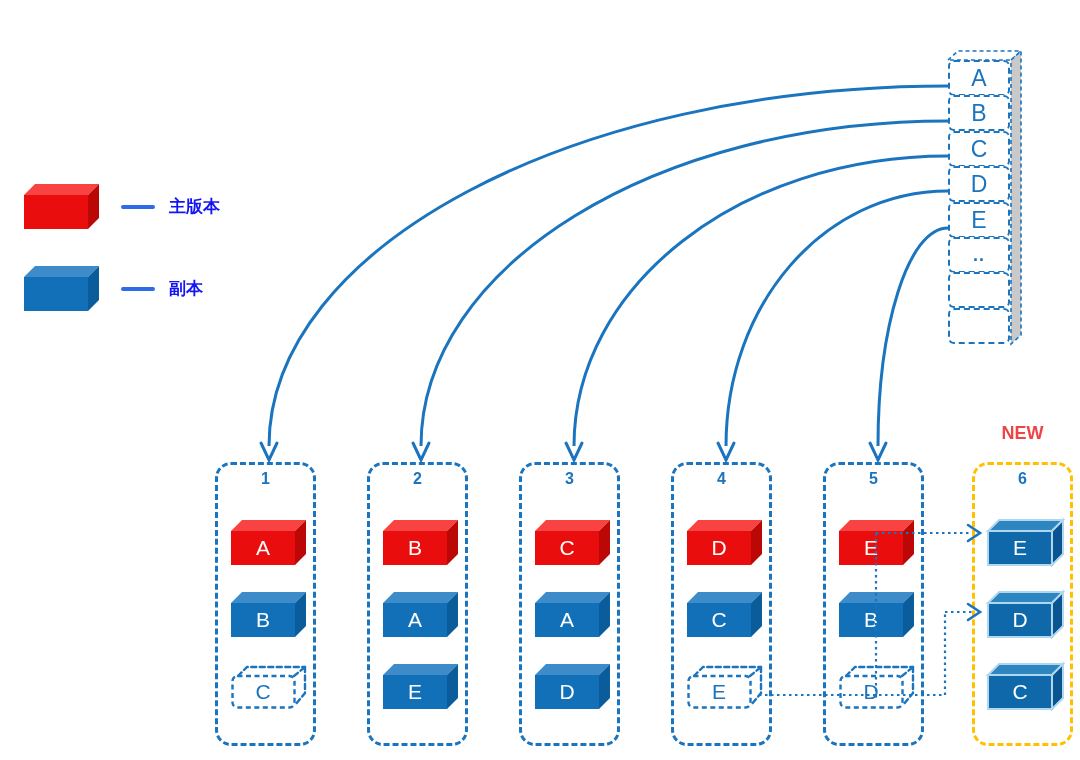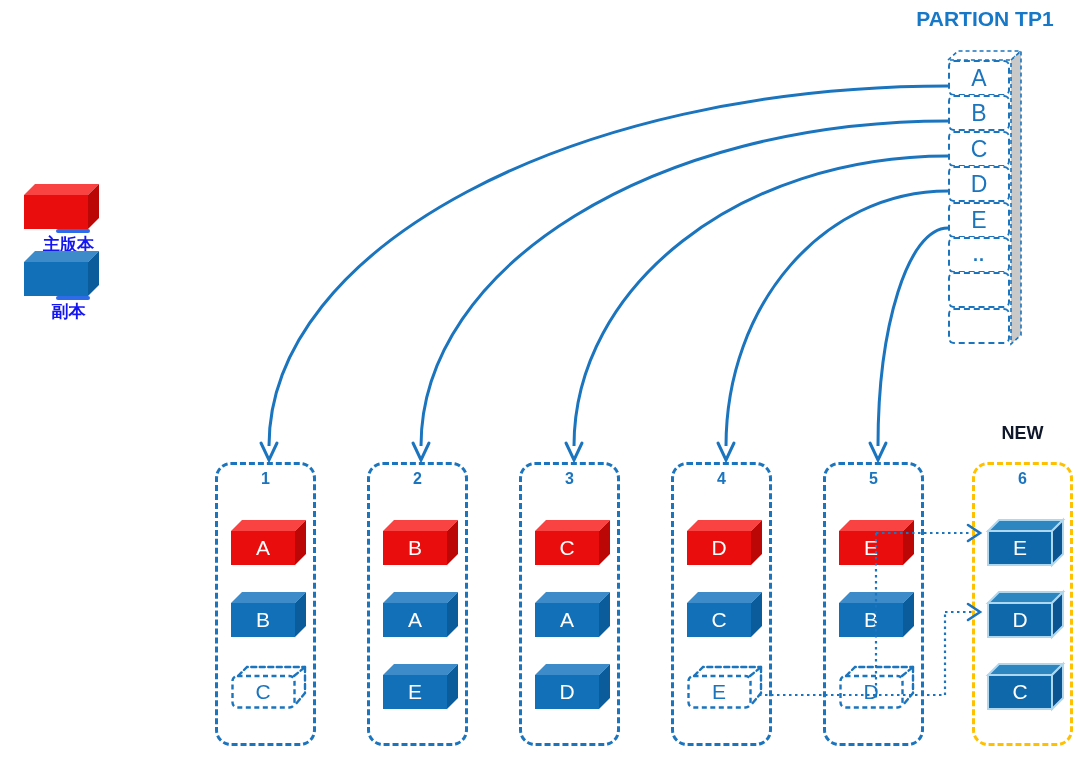--- a/index.html
+++ b/index.html
@@ -10,21 +10,21 @@
   .curve{fill:none;stroke:#1B74BE;stroke-width:3;}
   .vhead{fill:none;stroke:#1B74BE;stroke-width:3;stroke-linecap:round;}
   .dot{fill:none;stroke:#1B74BE;stroke-width:2.2;stroke-dasharray:2.5 3.5;}
   .chev{fill:none;stroke:#1B74BE;stroke-width:2.6;stroke-linecap:round;}
   .stacktop{fill:#ffffff;stroke:#1B74BE;stroke-width:1.6;stroke-dasharray:4 3;}
   .stackside{fill:#C9C9C9;stroke:#1B74BE;stroke-width:1.6;stroke-dasharray:4 3;}
   
   .ptitle{position:absolute;left:890px;top:7px;width:190px;text-align:center;
           font-size:21px;font-weight:bold;color:#1778C8;z-index:4;}
   .newlbl{position:absolute;left:972px;top:423px;width:101px;text-align:center;
-          font-size:18px;font-weight:bold;color:#0f172a;z-index:4;}
+          font-size:18px;font-weight:bold;color:#ef4444;z-index:4;}
   
   .scell{position:absolute;left:948px;width:62px;height:36px;box-sizing:border-box;
          border:2.5px dashed #1B74BE;border-radius:6px;background:#fff;z-index:3;
          display:flex;align-items:center;justify-content:center;
          font-size:23px;color:#1B74BE;}
   .scell.dots{font-weight:bold;font-size:18px;letter-spacing:1px;}
   
   .node{position:absolute;top:462px;width:101px;height:284px;box-sizing:border-box;
         border:3px dashed #1B74BE;border-radius:16px;z-index:2;}
   .node.newnode{border-color:#FFC000;}
@@ -42,22 +42,22 @@
   .box3d[data-variant="replica"] .ftop{fill:#3D8CC9}
   .box3d[data-variant="replica"] .ffront{fill:#1170B8}
   .box3d[data-variant="replica"] .fside{fill:#0B5C9B}
   .box3d[data-variant="new-replica"] .ftop{fill:#2E86C0;stroke:#AFD8EF;stroke-width:2}
   .box3d[data-variant="new-replica"] .ffront{fill:#0F68AA;stroke:#AFD8EF;stroke-width:2}
   .box3d[data-variant="new-replica"] .fside{fill:#0A5491;stroke:#AFD8EF;stroke-width:2}
   .box3d.ghost .bl{color:#1B74BE;}
   .gs{fill:none;stroke:#1B74BE;stroke-width:2.4;stroke-dasharray:5 3.5;stroke-linecap:round;}
   .gsr{fill:#fff;stroke:#1B74BE;stroke-width:2.4;stroke-dasharray:5 3.5;}
   
-  .legend-row{position:absolute;left:24px;display:flex;align-items:center;z-index:2;flex-direction:column;}
-  .lr0{top:184px}.lr1{top:251px}.lr2{top:320px}
+  .legend-row{position:absolute;left:24px;display:flex;align-items:center;z-index:2;}
+  .lr0{top:184px}.lr1{top:266px}.lr2{top:320px}
   .legend-row .box3d{position:relative;left:0;top:0;flex:none;}
   .ldash{width:34px;height:4px;background:#2E6BE8;border-radius:2px;margin-left:22px;}
   .ltxt{margin-left:14px;font-weight:bold;font-size:17px;color:#1315F2;}
 </style>
 </head>
 <body>
 
 <div id="canvas">
 
   <svg id="overlay" viewBox="0 0 1080 760">
@@ -81,21 +81,20 @@
       <path class="dot" d="M876,533 L972,533"></path>
       <path class="chev" d="M968,525 L980,533 L968,541"></path>
       <path class="dot" d="M876,533 L876,700"></path>
       <path class="dot" d="M759,695 L945,695"></path>
       <path class="dot" d="M945,695 L945,612"></path>
       <path class="dot" d="M945,612 L972,612"></path>
       <path class="chev" d="M968,604 L980,612 L968,620"></path>
     </g>
   </svg>
 
-  <div class="ptitle">PARTION TP1</div>
 
   <div class="scell" style="top:60px">A</div>
   <div class="scell" style="top:95px">B</div>
   <div class="scell" style="top:131px">C</div>
   <div class="scell" style="top:166px">D</div>
   <div class="scell" style="top:202px">E</div>
   <div class="scell dots" style="top:237px">..</div>
   <div class="scell" style="top:272px"></div>
   <div class="scell" style="top:308px"></div>
 

